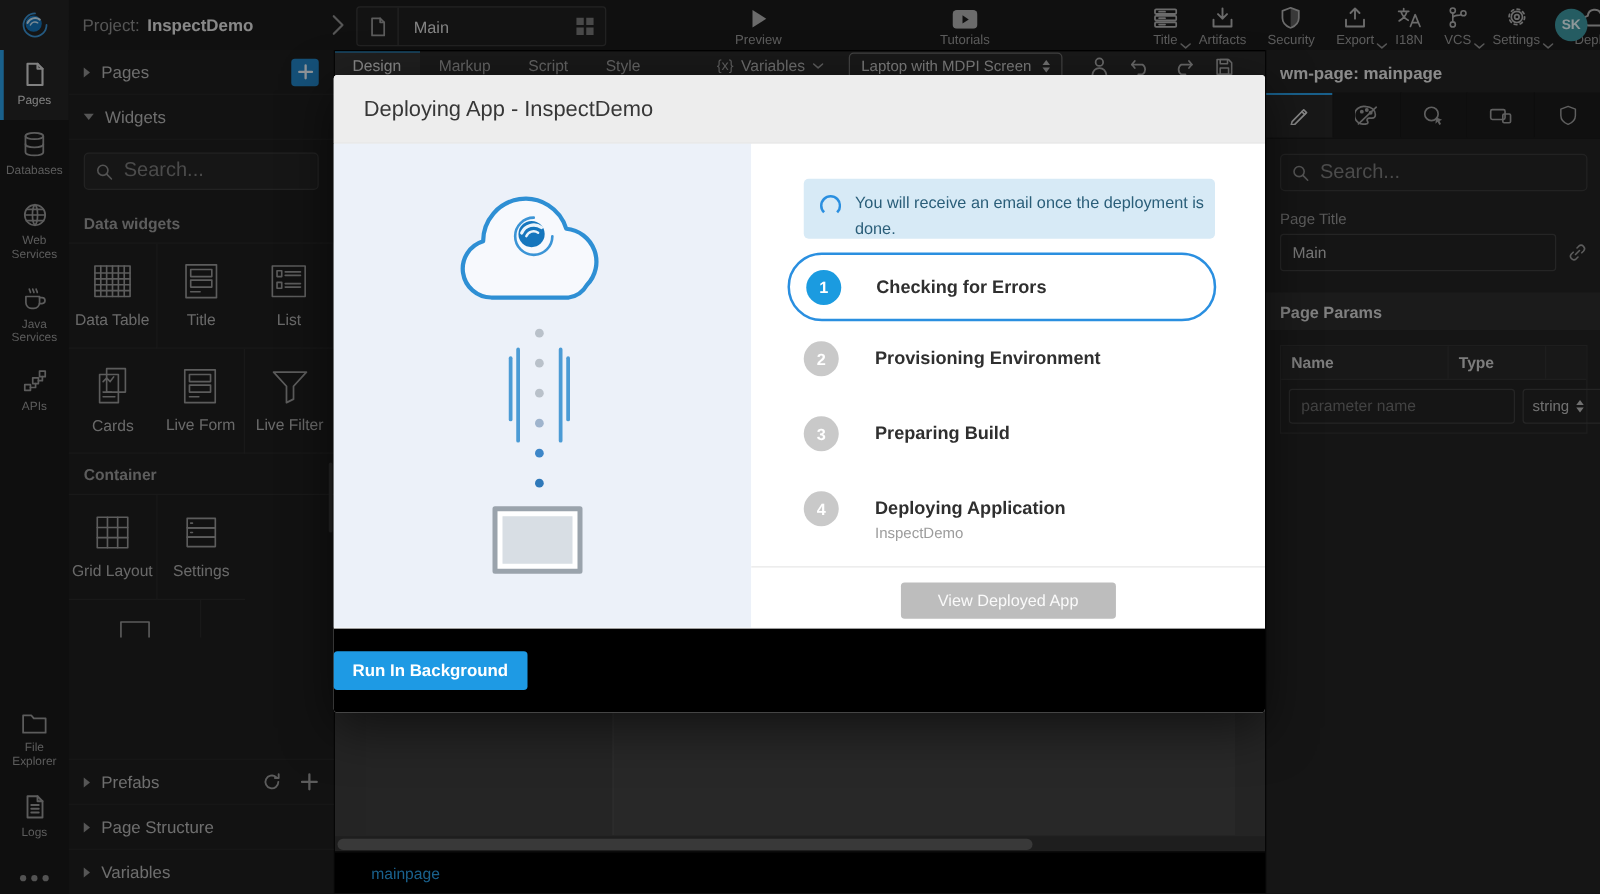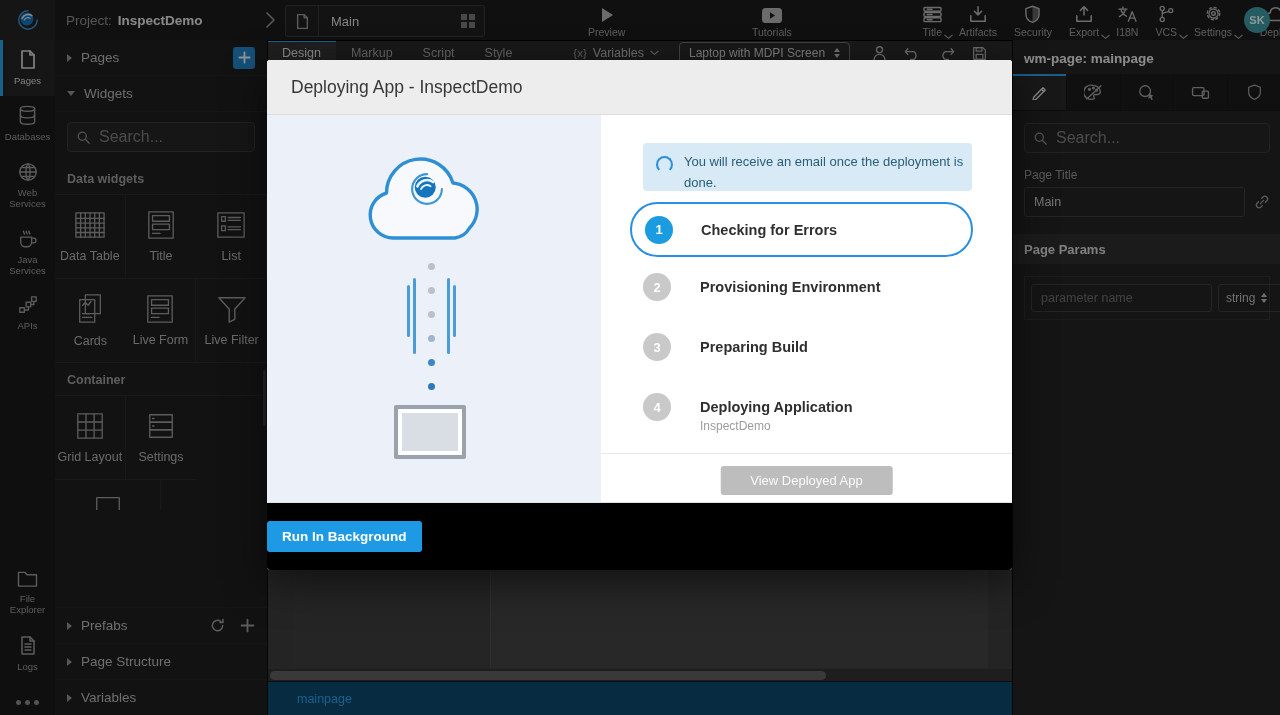--- a/index.html
+++ b/index.html
@@ -64,21 +64,21 @@
   .vars-item .gl{font-size:11.5px;color:#9f9f9f;}
   .devsel{margin-left:20px;align-self:center;height:20px;border:1px solid #6f6f6f;border-radius:4px;padding:0 9px;display:flex;align-items:center;gap:9px;font-size:12px;color:#cecece;cursor:pointer;}
   .updown{display:flex;flex-direction:column;gap:2px;}
   .updown i{width:0;height:0;border-left:3.5px solid transparent;border-right:3.5px solid transparent;display:block;}
   .updown .u{border-bottom:4px solid #bdbdbd;} .updown .d{border-top:4px solid #bdbdbd;}
   .ctools{margin-left:22px;display:flex;align-items:center;gap:17px;color:#b0b0b0;}
   #cpage{position:absolute;left:26px;right:24px;top:30px;bottom:47px;background:#444;}
   #cpagecol{position:absolute;left:0;top:0;bottom:0;width:197px;background:#3e3e3e;border-right:1px solid #4f4f4f;}
   #hscroll{position:absolute;left:0;right:0;bottom:33px;height:13px;background:#333;}
   #hthumb{position:absolute;left:3px;top:2px;width:556px;height:9px;border-radius:5px;background:#606060;}
-  #cbottom{position:absolute;left:0;right:0;bottom:0;height:33px;background:#0c4a6e;border-top:1px solid #161616;display:flex;align-items:center;}
+  #cbottom{position:absolute;left:0;right:0;bottom:0;height:33px;background:#000000;border-top:1px solid #161616;display:flex;align-items:center;}
   #cbottom span{margin-left:30px;font-size:12.5px;color:#2aa0e8;cursor:pointer;}
 
   
   #rpanel{position:absolute;left:1012px;width:268px;top:40px;bottom:0;background:#232323;border-left:1px solid #0a0a0a;z-index:2;}
   #rtitle{padding:11px 11px 8px;font-size:13.5px;font-weight:bold;color:#e8e8e8;}
   #rtabs{display:flex;height:36px;border-bottom:1px solid #171717;}
   .rtab{flex:1;display:flex;align-items:center;justify-content:center;color:#9f9f9f;background:#1c1c1c;border-right:1px solid #171717;cursor:pointer;}
   .rtab.active{background:#282828;box-shadow:inset 0 2px 0 #2aa0e8;color:#e0e0e0;}
   .rlabel{margin:15px 11px 5px;font-size:12px;color:#969696;}
   .rtrow{margin:0 11px;display:flex;align-items:center;gap:9px;}
@@ -635,20 +635,25 @@
       <span style="color:#9a9a9a">
           <svg class="ic" width="16" height="16" viewBox="0 0 20 20" style="stroke-width:1.6">
             <path d="M8 12l4-4"></path>
             <path d="M9.5 5.5l1.8-1.8a3.4 3.4 0 0 1 4.8 4.8L14.3 10.3"></path>
             <path d="M10.5 14.5l-1.8 1.8a3.4 3.4 0 0 1-4.8-4.8L5.7 9.7"></path>
           </svg>
         </span>
     </div>
     <div id="rparams">Page Params</div>
     <div class="ptable">
+      <div class="prow phead">
+        <div class="pcell">Name</div>
+        <div class="pcell">Type</div>
+        <div class="pcell" style="border-right:0"></div>
+      </div>
       <div class="prow pbody">
         <div class="pcell">
             <input class="rinput" style="height: 26px;" placeholder="parameter name">
           </div>
         <div class="pcell" style="padding-left:0">
           <div class="selbox">
             <span>string</span>
             <span class="updown">
                 <i class="u"></i>
                 <i class="d"></i>

